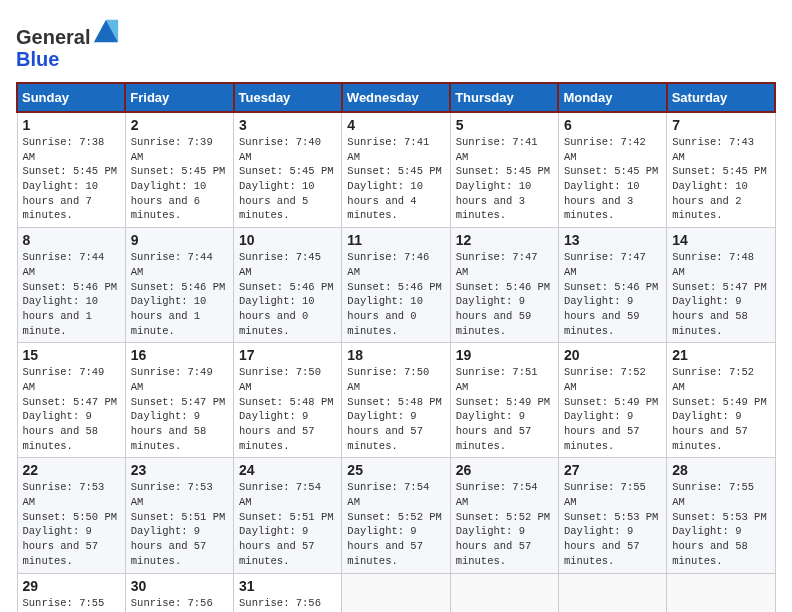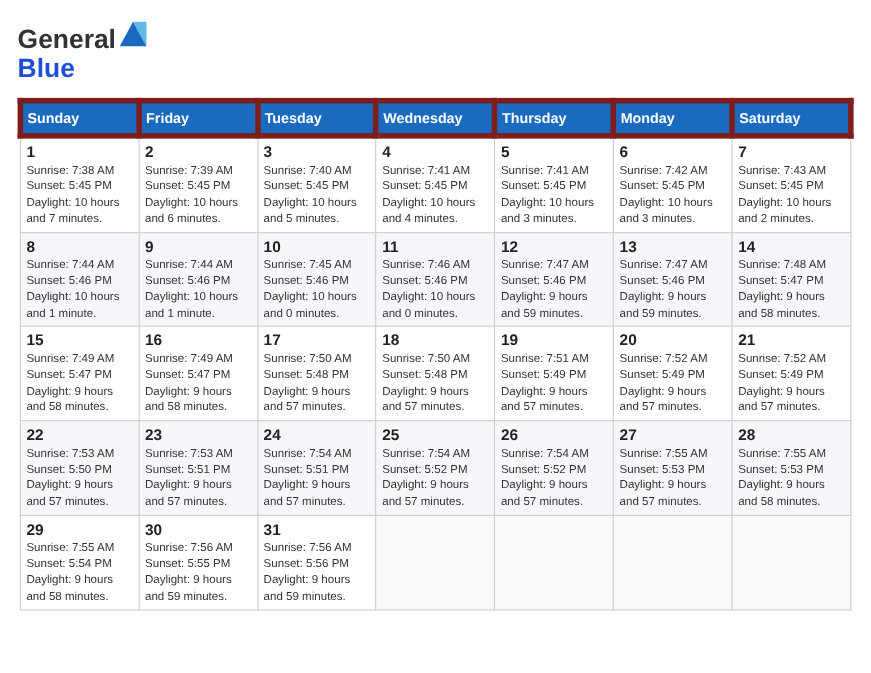--- a/index.html
+++ b/index.html
@@ -14,21 +14,21 @@
       display: flex;
       justify-content: space-between;
       align-items: flex-start;
       margin-bottom: 12px;
     }
     .logo {
       display: flex;
       align-items: center;
     }
     .logo-text {
-      font-size: 24px;
+      font-size: 20px;
       font-weight: bold;
       line-height: 1.1;
     }
     .logo-text span.general { color: #333; }
     .logo-text span.blue { color: #1d4ed8; }
     .logo-icon {
       width: 28px;
       height: 28px;
       margin-left: 2px;
     }
@@ -49,21 +49,21 @@
       border-collapse: collapse;
       font-size: 11px;
     }
     .calendar thead th {
       background: #1a6bbf;
       color: #fff;
       padding: 6px 4px;
       text-align: left;
       font-size: 13px;
       font-weight: bold;
-      border: 5px solid #7f1d1d;
+      border: 2px solid #7f1d1d;
     }
     .calendar tbody td {
       border: 1px solid #ccc;
       vertical-align: top;
       padding: 4px 5px;
       width: 108px;
       min-height: 80px;
       background: #fff;
     }
     .calendar tbody tr:nth-child(even) td {
@@ -73,20 +73,21 @@
       font-size: 14px;
       font-weight: bold;
       color: #222;
       display: block;
       margin-bottom: 2px;
     }
     .day-info {
       font-size: 10.5px;
       color: #333;
       line-height: 1.4;
+      font-family: Liberation Mono, monospace;
     }
     .empty-cell {
       background: #f9f9f9 !important;
     }
   </style>
 </head>
 <body>
 
 <div class="header">
   <div class="logo">

